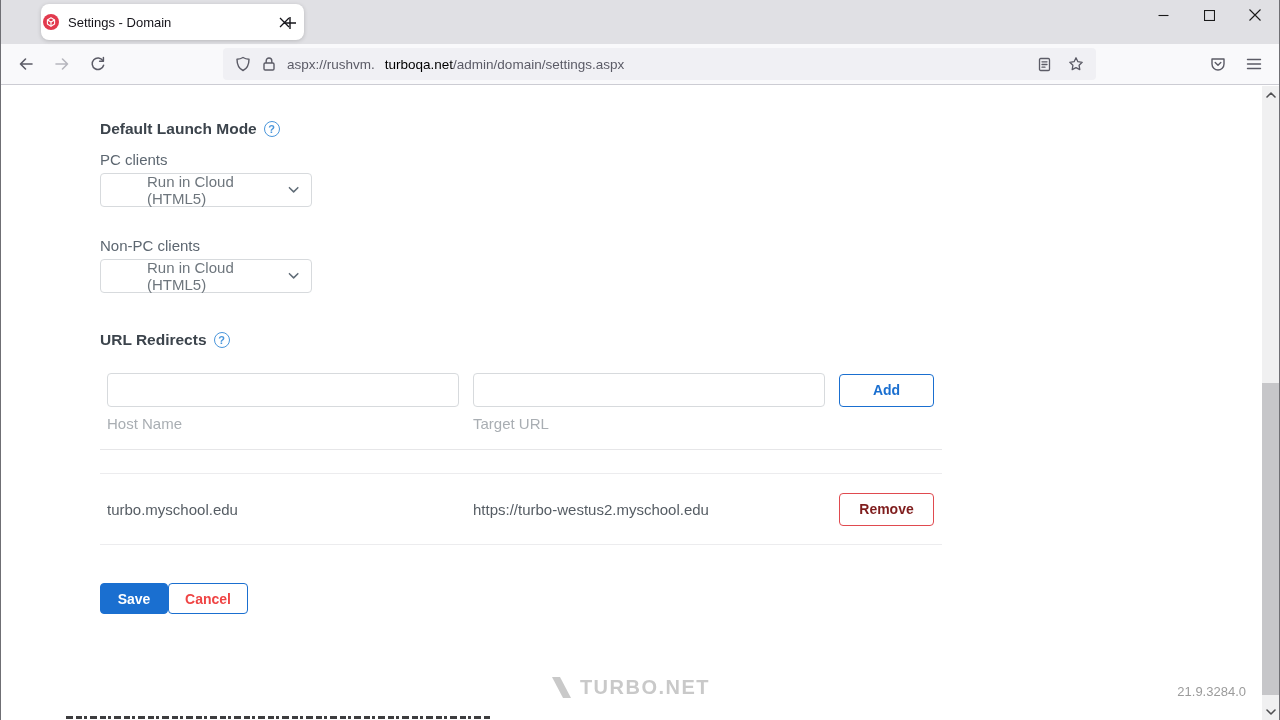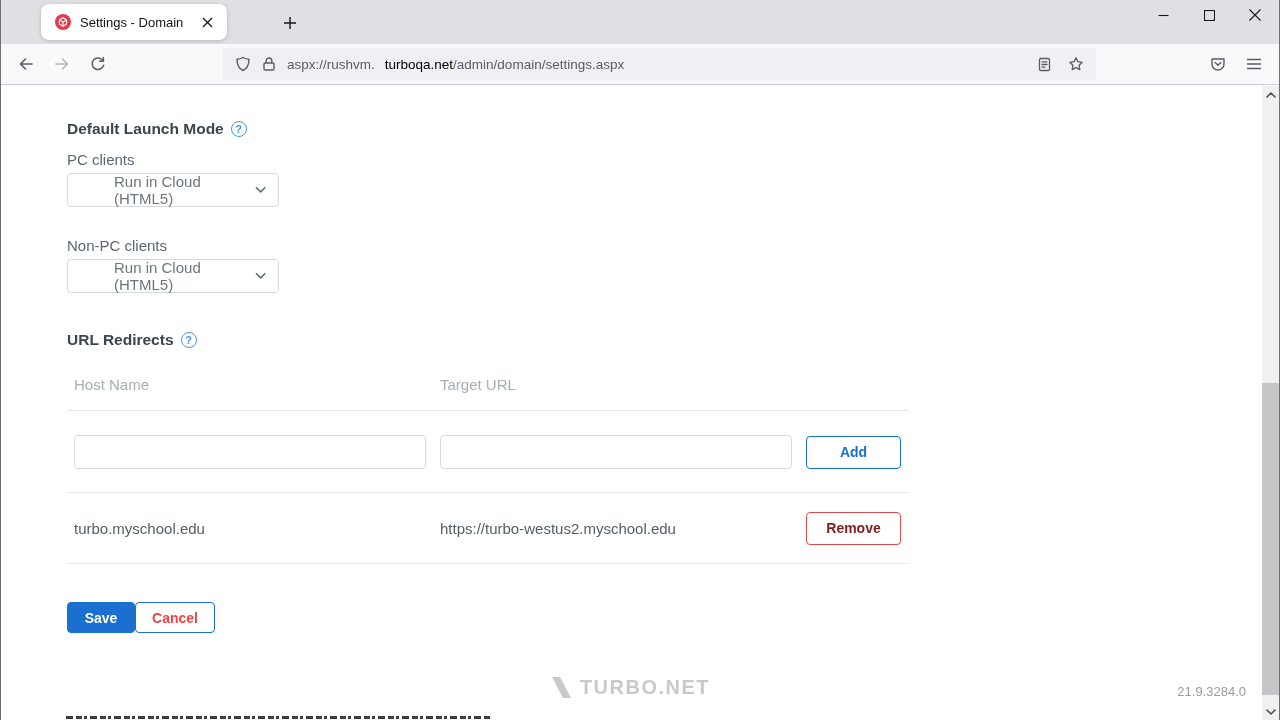--- a/index.html
+++ b/index.html
@@ -3,23 +3,23 @@
 <meta charset="utf-8">
 <style>
   * { margin:0; padding:0; box-sizing:border-box; }
   html,body { width:1280px; height:720px; overflow:hidden;
     font-family:"Liberation Sans", sans-serif; background:#fff; }
   .window { position:relative; width:1280px; height:720px; overflow:hidden;
     border-left:1px solid #6f6f74; border-right:1px solid #6f6f74; background:#fff; }
 
   
   .tabbar { position:relative; height:44px; background:#e0e0e4; display:flex; align-items:center; }
-  .tab { position:absolute; left:40px; top:4px; width:186px; height:36px; background:#fff;
+  .tab { position:absolute; left:40px; top:4px; width:263px; height:36px; background:#fff;
     border-radius:8px; box-shadow:0 1px 4px rgba(0,0,0,.18); display:flex; align-items:center;
-    padding:0 8px 0 14px; }
+    padding:0 8px 0 2px; }
   .favicon { width:16px; height:16px; flex:0 0 16px; }
   .tab-title { flex:1; font-size:13px; color:#15141a; margin-left:9px; white-space:nowrap;
     overflow:hidden; }
   .tab-close { width:24px; height:24px; border-radius:4px; display:flex; align-items:center;
     justify-content:center; cursor:pointer; }
   .newtab { position:absolute; left:274px; top:8px; width:30px; height:30px; border-radius:4px;
     display:flex; align-items:center; justify-content:center; cursor:pointer; }
   .wincontrols { position:absolute; right:1px; top:0; display:flex; }
   .wc { width:46px; height:30px; display:flex; align-items:center; justify-content:center; cursor:pointer; }
 
@@ -31,21 +31,21 @@
   .tbtn + .tbtn { margin-left:4px; }
   .urlbar { margin-left:109px; width:874px; height:32px; background:#f0f0f4; border-radius:4px;
     display:flex; align-items:center; padding:0 6px 0 12px; }
   .url-ico { width:16px; height:16px; flex:0 0 16px; margin-right:10px; }
   .url-text { font-size:13.5px; color:#5b5b66; white-space:nowrap; overflow:hidden; flex:1; }
   .url-text .domain { color:#000000;padding-left:10px; }
   .urlbar .tbtn { width:28px; flex:0 0 28px; }
   .pocket { margin-left:106px; }
 
   
-  .content { position:relative; height:634px; background:#fff; padding:35px 0 0 66px; }
+  .content { position:relative; height:634px; background:#fff; padding:35px 0 0 99px; }
   h2 { font-size:15.5px; font-weight:bold; color:#3c444c; display:flex; align-items:center; gap:7px; }
   .help { width:16px; height:16px; border:1.5px solid #4a96db; border-radius:50%; color:#4a96db;
     font-size:11px; font-weight:bold; display:inline-flex; align-items:center; justify-content:center;
     cursor:pointer; }
   .field-label { font-size:15px; color:#5d6771; margin-top:13px; }
   .selectbox { margin-top:5px; width:212px; height:34px; border:1px solid #d7dadd; border-radius:4px;
     background:#fff; display:flex; align-items:center; justify-content:space-between;
     padding:0 12px 0 10px; cursor:pointer; }
   .selectbox span { font-size:15px; color:#6e767d;margin-left:36px; }
   .gap30 { height:30px; } .gap38 { height:38px; }
@@ -214,30 +214,30 @@
         </svg>
     </div>
 
     <div class="gap38"></div>
     <h2>
       <span>URL Redirects</span>
       <span class="help">?</span>
     </h2>
 
     <div class="rtable" style="margin-top:19px">
+      <div class="rrow rinput">
+        <div><input type="text" style=""></div>
+        <div><input type="text" style=""></div>
+        <div><button class="btn btn-add">Add</button></div>
+      </div>
       <div class="rrow rhead">
         <div>Host Name</div>
         <div>Target URL</div>
         <div></div>
       </div>
-      <div class="rrow rinput">
-        <div><input type="text" style=""></div>
-        <div><input type="text" style=""></div>
-        <div><button class="btn btn-add">Add</button></div>
-      </div>
       <div class="rrow rdata">
         <div>turbo.myschool.edu</div>
         <div>https://turbo-westus2.myschool.edu</div>
         <div><button class="btn btn-remove">Remove</button></div>
       </div>
     </div>
 
     <div class="actions">
       <button class="btn btn-save">Save</button>
       <button class="btn btn-cancel">Cancel</button>

